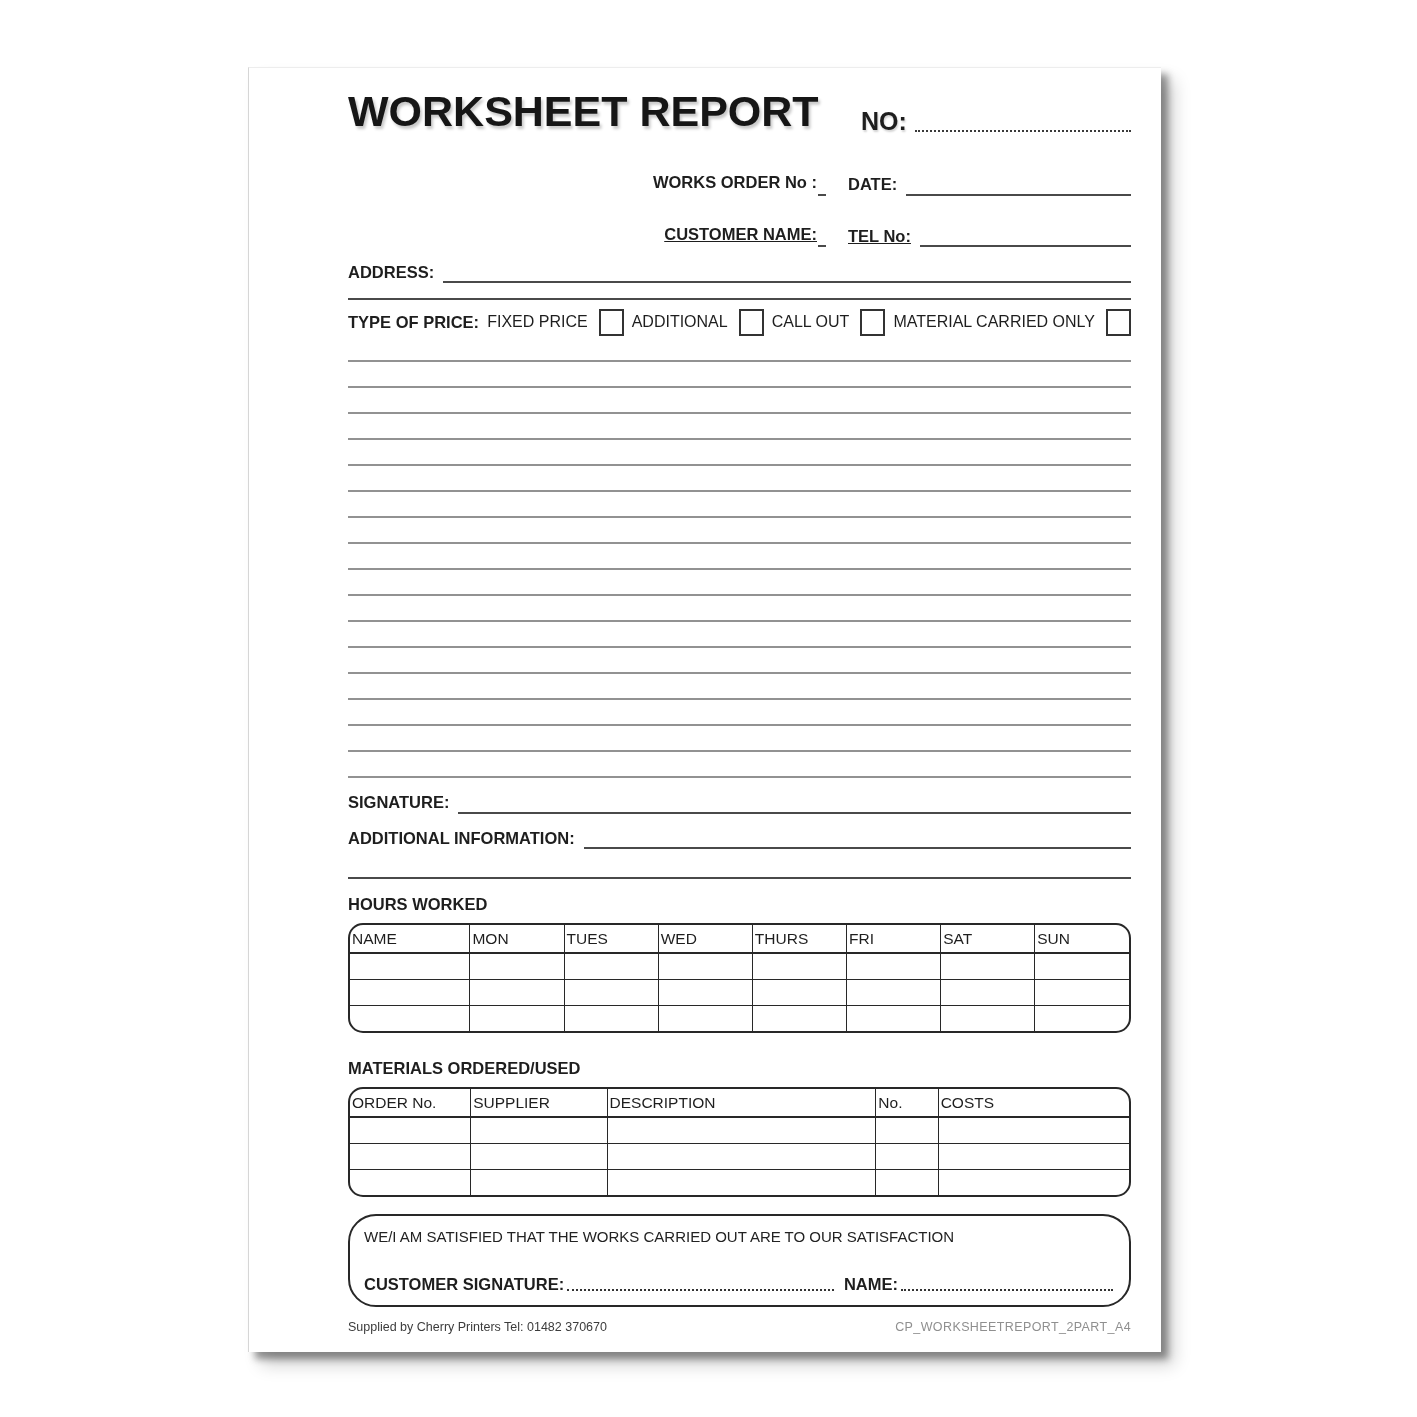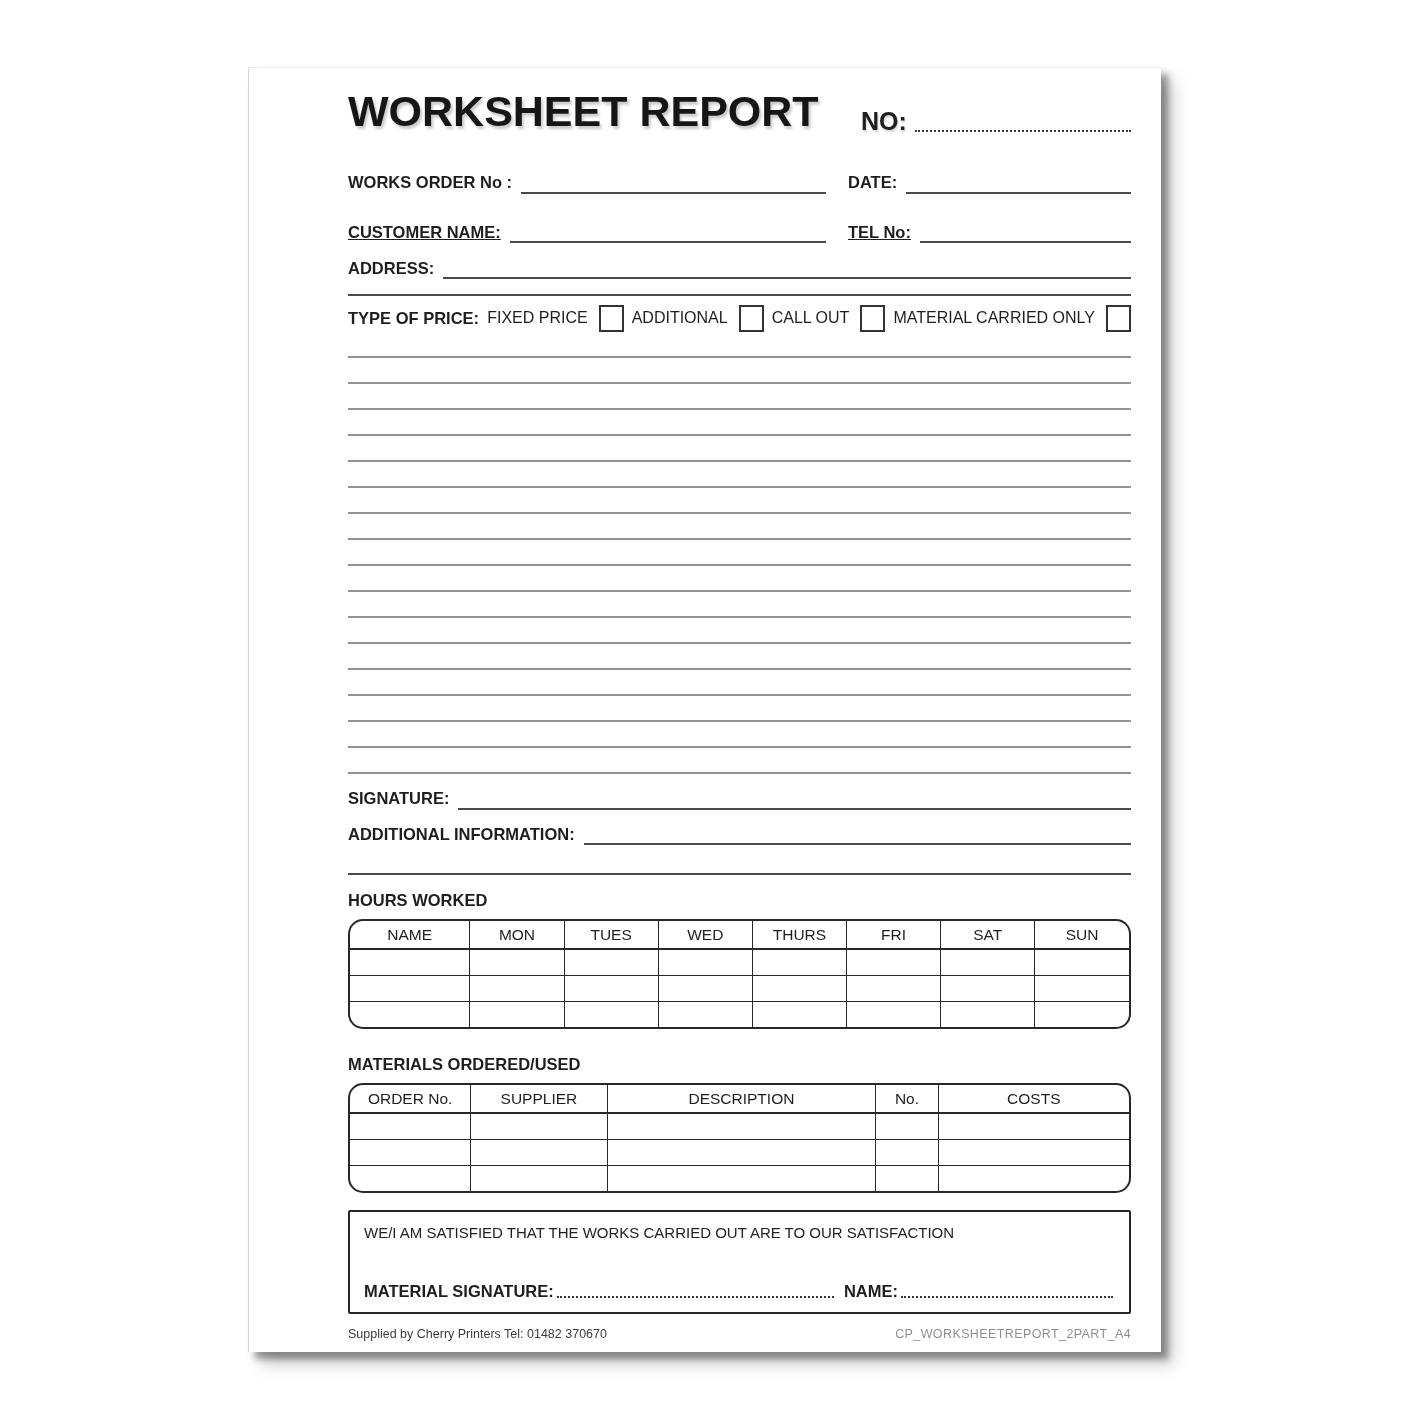--- a/index.html
+++ b/index.html
@@ -16,21 +16,21 @@
   .title { flex:1; font-size:43px; font-weight:bold; letter-spacing:0; line-height:1.05; color:#161616; text-shadow:2px 3px 3px #c9c9c9; white-space:nowrap; }
   .no-block { display:flex; align-items:flex-end; width:270px; }
   .no-label { font-size:25px; font-weight:bold; margin-right:8px; line-height:1; text-shadow:1px 2px 2px #d4d4d4; }
   .no-line { flex:1; border-bottom:2.5px dotted #3a3a3a; height:10px; margin-bottom:2px; }
   
   .frow { display:flex; align-items:flex-end; }
   .frow-1 { margin-top:38px; }
   .frow-2 { margin-top:28px;text-decoration:underline; }
   .frow-3 { margin-top:15px; }
   .fcell { display:flex; align-items:flex-end; flex:1; }
-  .fcell.gap-r { margin-right:22px; }
+  .fcell.gap-r { margin-right:22px;flex-direction:column; }
   .fcell-r { display:flex; align-items:flex-end; width:283px; }
   .flabel { font-weight:bold; font-size:16.5px; white-space:nowrap; margin-right:9px; line-height:1.3; }
   .fline { flex:1; border-bottom:2px solid #4a4a4a; height:20px; font-size:15px; padding:0 4px; }
   .fullline { height:0; border-bottom:2px solid #4a4a4a; margin-top:15px; }
   
   .tow-row { margin-top:8px; height:28px; display:flex; align-items:center; justify-content:space-between; }
   .tow-title { font-weight:bold; font-size:16.5px; white-space:nowrap; }
   .tow-group { display:flex; align-items:center; }
   .tow-label { font-size:16px; white-space:nowrap; margin-right:11px; }
   .tow-box { width:25px; height:27px; border:2px solid #333333; background:#fff; }
@@ -39,24 +39,24 @@
   .write-line { height:26px; border-bottom:2px solid #929292; }
   
   .sig-row { margin-top:14px; }
   .extra-line { height:0; border-bottom:2px solid #4a4a4a; margin-top:28px; }
   
   .sec-heading { margin-top:16px; font-size:16.5px; font-weight:bold; }
   .sec-heading.mat { margin-top:26px; }
   
   .tbl-wrap { margin-top:9px; border:2px solid #282828; border-radius:15px; overflow:hidden; background:#fff; }
   .tbl-wrap table { width:100%; border-collapse:collapse; border-style:hidden; table-layout:fixed; }
-  .tbl-wrap th { font-weight:normal; font-size:15.5px; height:28px; border:1.5px solid #282828; border-bottom-width:2px; text-align:center; padding:0 2px; }
+  .tbl-wrap th { font-weight:normal; font-size:15.5px; height:28px; border:1.5px solid #282828; border-bottom-width:2px; text-align:left; padding:0 2px; }
   .tbl-wrap td { height:26px; border:1.5px solid #282828; font-size:15px; text-align:center; padding:0 2px; }
   
-  .sat-box { margin-top:17px; border:2px solid #282828; border-radius:2px; height:104px; padding:12px 16px 11px 14px; display:flex; flex-direction:column; justify-content:space-between; background:#fff; }
+  .sat-box { margin-top:17px; border:2px solid #282828; border-radius:28px; height:93px; padding:12px 16px 11px 14px; display:flex; flex-direction:column; justify-content:space-between; background:#fff; }
   .sat-statement { font-size:15px; color:#222; }
   .sat-row { display:flex; align-items:flex-end; }
   .sat-label { font-weight:bold; font-size:16.5px; white-space:nowrap; }
   .dotline { border-bottom:2.5px dotted #333; margin:0 10px 3px 3px; flex:1; height:10px; }
   .dotline.name { flex:0 0 212px; margin-right:0; }
   
   .footer-row { margin-top:13px; display:flex; justify-content:space-between; align-items:flex-start; }
   .footer-left { font-size:12.5px; color:#3c3c3c; }
   .footer-right { font-size:12.5px; color:#8f8f8f; letter-spacing:0.4px;text-align:right; }
 </style>
@@ -259,21 +259,21 @@
             <td></td>
             <td></td>
           </tr>
         </tbody>
       </table>
   </div>
 
   <div class="sat-box">
     <div class="sat-statement">WE/I AM SATISFIED THAT THE WORKS CARRIED OUT ARE TO OUR SATISFACTION</div>
     <div class="sat-row">
-      <span class="sat-label">MATERIAL SIGNATURE:</span>
+      <span class="sat-label">CUSTOMER SIGNATURE:</span>
       <span class="dotline"></span>
       <span class="sat-label">NAME:</span>
       <span class="dotline name"></span>
     </div>
   </div>
 
   <div class="footer-row">
     <span class="footer-left">Supplied by Cherry Printers Tel: 01482 370670</span>
     <span class="footer-right">CP_WORKSHEETREPORT_2PART_A4</span>
   </div>

